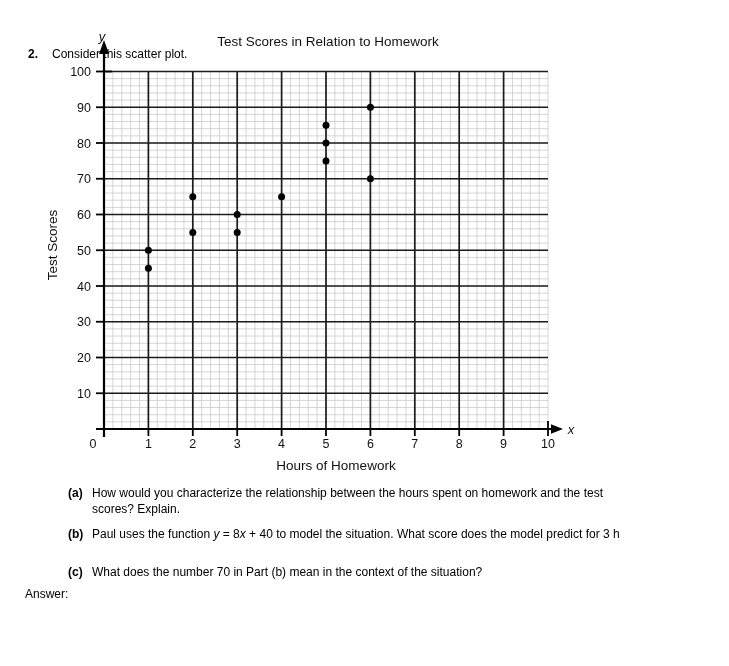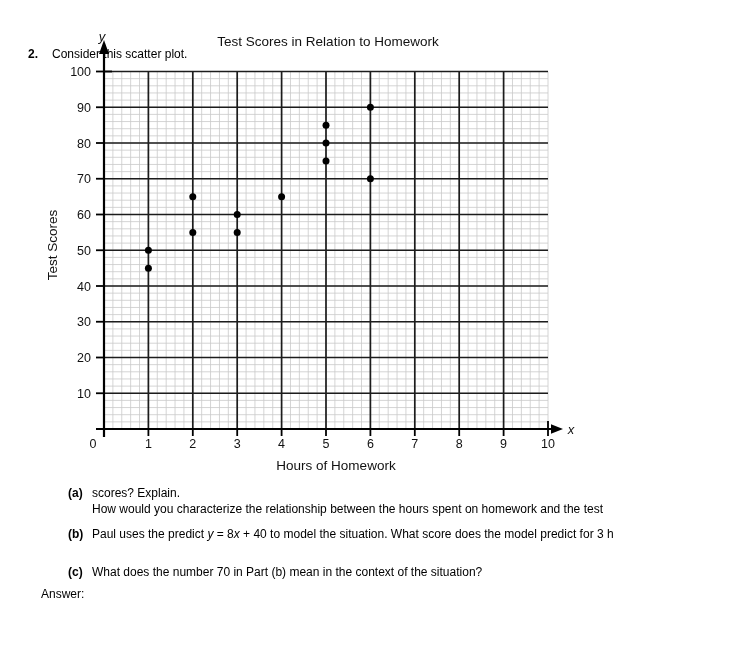--- a/index.html
+++ b/index.html
@@ -6,21 +6,21 @@
   .page{
     position:relative;width:729px;height:666px;background:#ffffff;
     font-family:"Liberation Sans",sans-serif;color:#000;overflow:hidden;
   }
   .hdr{position:absolute;top:7px;left:28px;font-size:12px;margin-top:40px;}
   .hdr-num{display:inline-block;width:24px;font-weight:700;}
   #chart{position:absolute;top:0;left:0;}
   .q{position:absolute;left:68px;display:flex;font-size:12px;line-height:15.6px;}
   .q-label{width:24px;font-weight:700;flex:none;}
   .q-text{width:616px;}
-  .answer{position:absolute;left:41px;top:587px;font-size:12px;}
+  .answer{position:absolute;left:25px;top:587px;font-size:12px;}
 </style>
 </head>
 <body>
 
 <div class="page">
 
   <svg id="chart" width="620" height="480">
       <g>
         <line x1="104" y1="71.5" x2="104" y2="429" stroke="#c9c9c9" stroke-width="0.8"></line>
         <line x1="104" y1="71.5" x2="548" y2="71.5" stroke="#c9c9c9" stroke-width="0.8"></line>
@@ -216,29 +216,29 @@
       </g>
     </svg>
 
   <div class="hdr">
     <span class="hdr-num">2.</span><span>Consider this scatter plot.</span>
   </div>
 
   <div class="q" style="top:486px;">
     <div class="q-label">(a)</div>
     <div class="q-text">
+      <div>How would you characterize the relationship between the hours spent on homework and the test</div>
       <div>scores? Explain.</div>
-      <div>How would you characterize the relationship between the hours spent on homework and the test</div>
     </div>
   </div>
 
   <div class="q" style="top:527px;">
     <div class="q-label">(b)</div>
     <div class="q-text">
-      <div><span>Paul uses the predict </span><i>y</i><span> = 8</span><i>x</i><span> + 40 to model the situation. What score does the model predict for 3 h</span></div>
+      <div><span>Paul uses the function </span><i>y</i><span> = 8</span><i>x</i><span> + 40 to model the situation. What score does the model predict for 3 h</span></div>
     </div>
   </div>
 
   <div class="q" style="top:565px;">
     <div class="q-label">(c)</div>
     <div class="q-text">
       <div>What does the number 70 in Part (b) mean in the context of the situation?</div>
     </div>
   </div>
 

